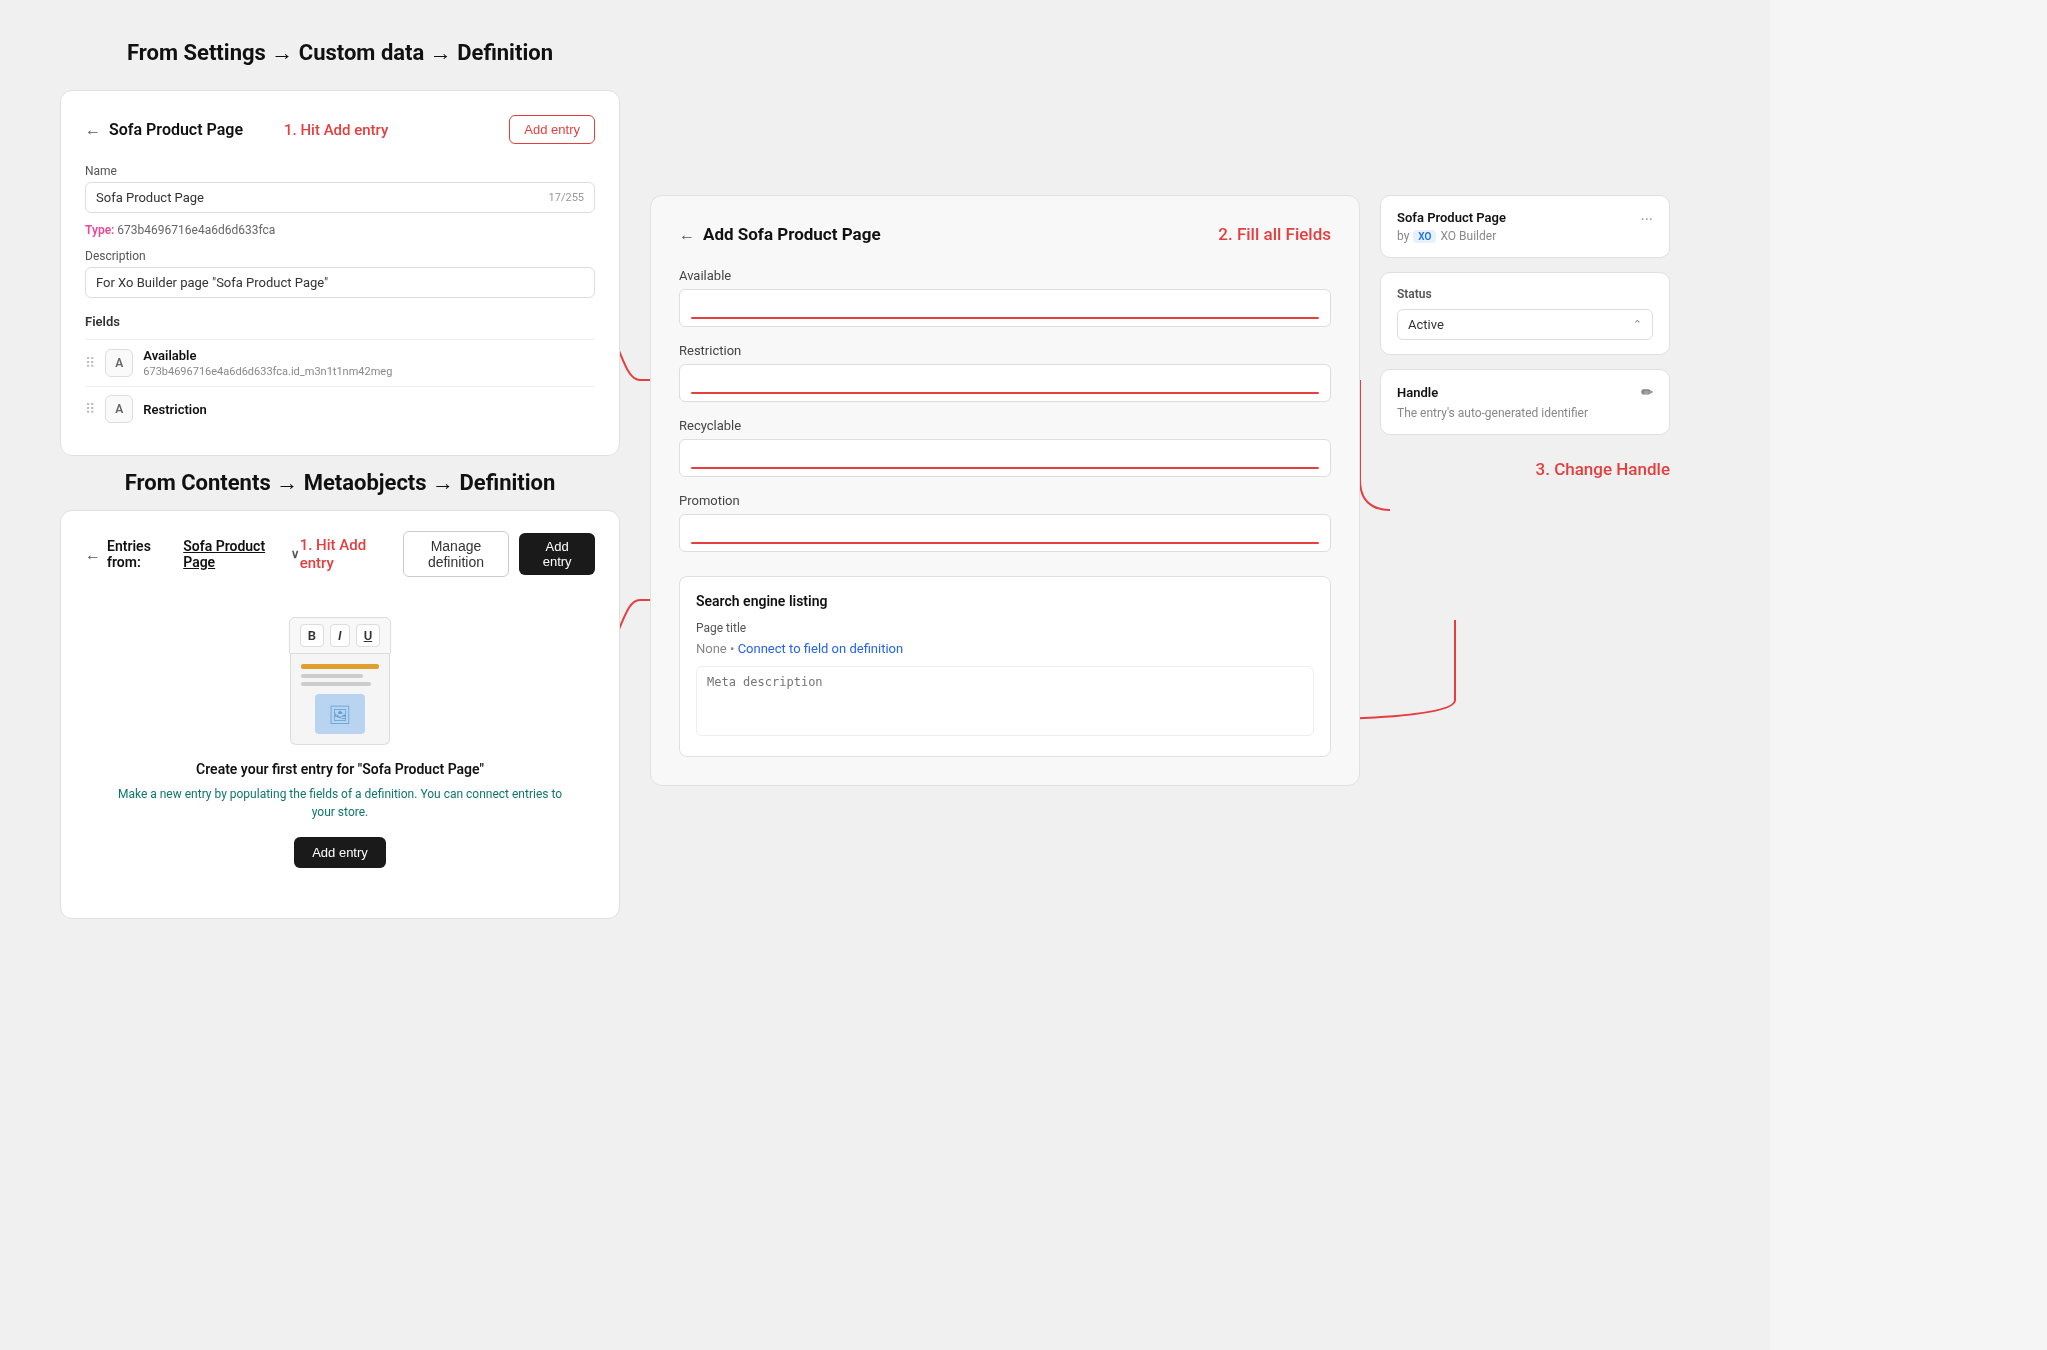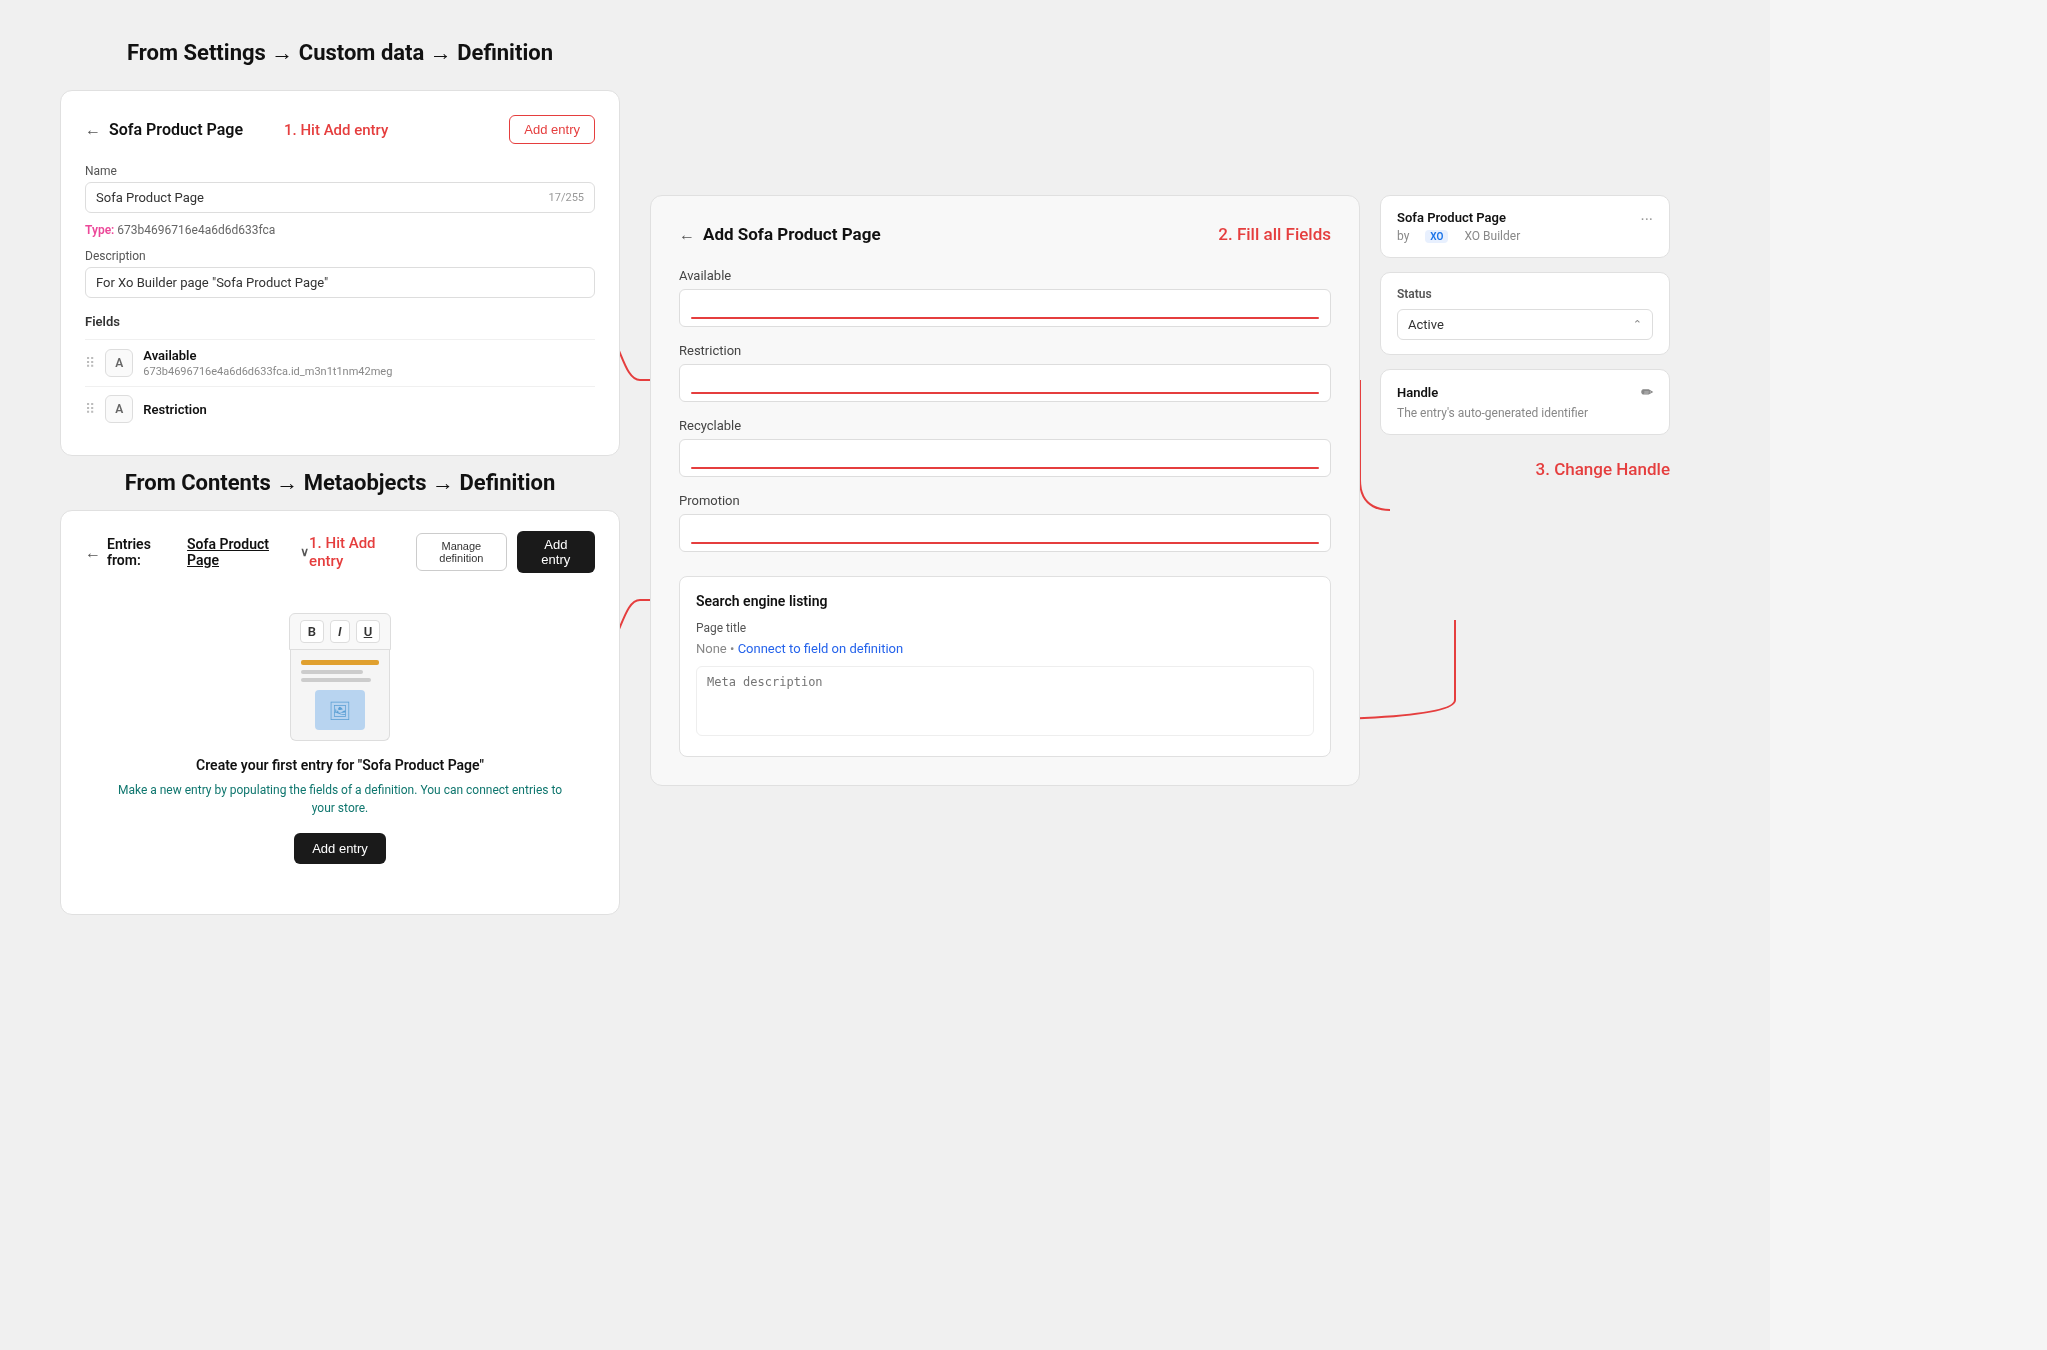--- a/index.html
+++ b/index.html
@@ -207,21 +207,21 @@
       display: flex;
       gap: 10px;
       align-items: center;
     }
 
     .btn-manage {
       background: #fff;
       border: 1px solid #ccc;
       border-radius: 6px;
       padding: 6px 5px;
-      font-size: 11px;
+      font-size: 14px;
       color: #333;
       cursor: pointer;
     }
 
     .empty-state {
       text-align: center;
       padding: 20px 20px 30px;
     }
 
     .empty-title {
@@ -361,21 +361,21 @@
       font-weight: 600;
       color: #111;
       margin-bottom: 4px;
     }
 
     .sidebar-app-sub {
       font-size: 12px;
       color: #888;
       display: flex;
       align-items: center;
-      gap: 16px;
+      gap: 4px;
     }
 
     .xo-badge {
       display: inline-flex;
       align-items: center;
       justify-content: center;
       background: #e8f0fe;
       border-radius: 4px;
       padding: 1px 5px;
       font-size: 10px;

